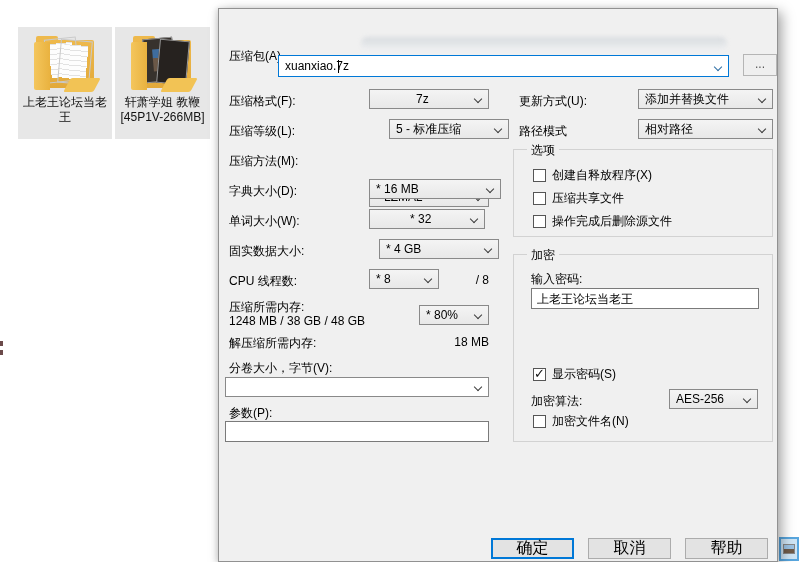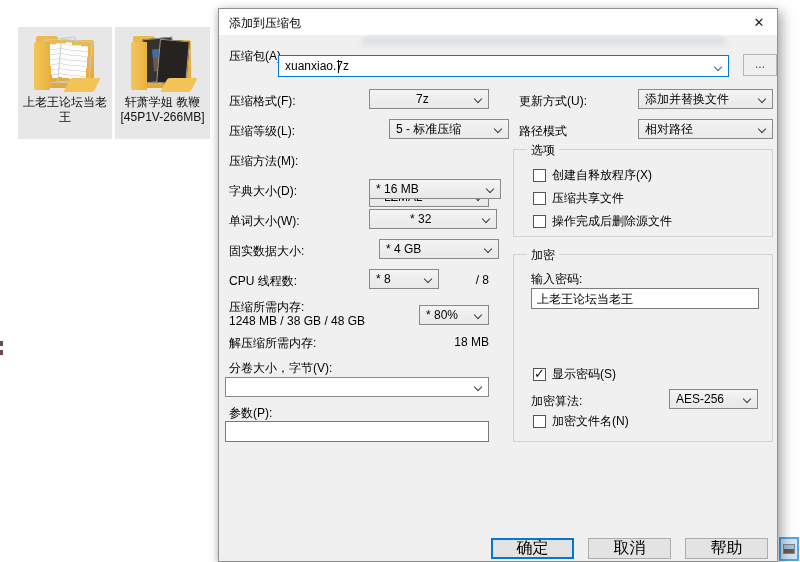--- a/index.html
+++ b/index.html
@@ -122,24 +122,20 @@
   </div>
 
   <div class="edge-mark" style="top:341px;"></div>
   <div class="edge-mark" style="top:350px;"></div>
 
   <div class="corner-icon">
     <div class="corner-img"></div>
   </div>
 
   <div class="dialog">
-    <div class="titlebar">
-      <div class="title">添加到压缩包</div>
-      <div class="close-btn">✕</div>
-    </div>
 
     <div class="lbl" style="left:10px; top:39px;">压缩包(A)</div>
     <div class="smudge" style="left:142px; top:28px; width:366px; height:13px;"></div>
     <div class="archive-combo" style="left:59px; top:46px; width:451px;">
       <span>xuanxiao.7z</span>
       <span class="caret"></span>
       <span class="chev"></span>
     </div>
     <div class="browse-btn" style="left:524px; top:45px;">...</div>
 
@@ -161,21 +157,21 @@
       <span class="chev"></span>
     </div>
 
     <div class="lbl" style="left:10px; top:174px;">字典大小(D):</div>
     <div class="combo" style="left:150px; top:170px; width:132px;">
       <span>* 16 MB</span>
       <span class="chev"></span>
     </div>
 
     <div class="lbl" style="left:10px; top:204px;">单词大小(W):</div>
-    <div class="combo" style="left:150px; top:200px; width:128px;padding-left:40px;">
+    <div class="combo" style="left:150px; top:200px; width:116px;padding-left:40px;">
       <span>* 32</span>
       <span class="chev"></span>
     </div>
 
     <div class="lbl" style="left:10px; top:234px;">固实数据大小:</div>
     <div class="combo" style="left:160px; top:230px; width:120px;">
       <span>* 4 GB</span>
       <span class="chev"></span>
     </div>
 

